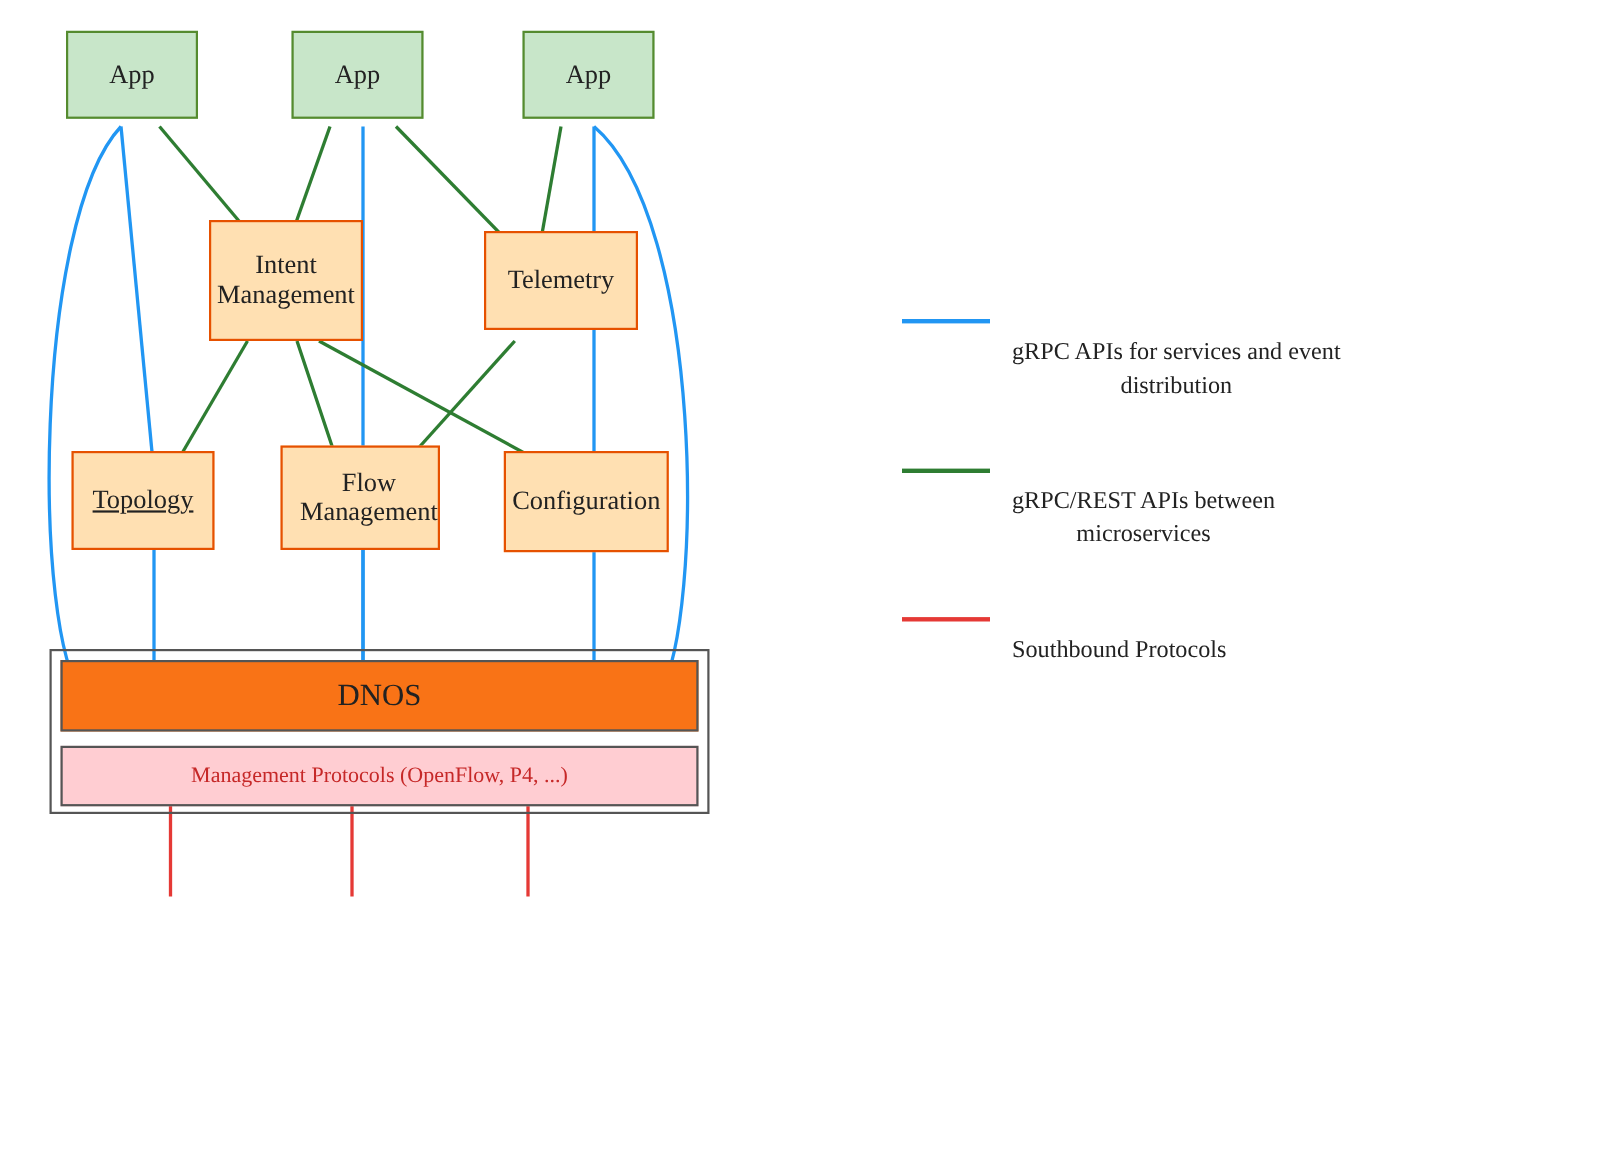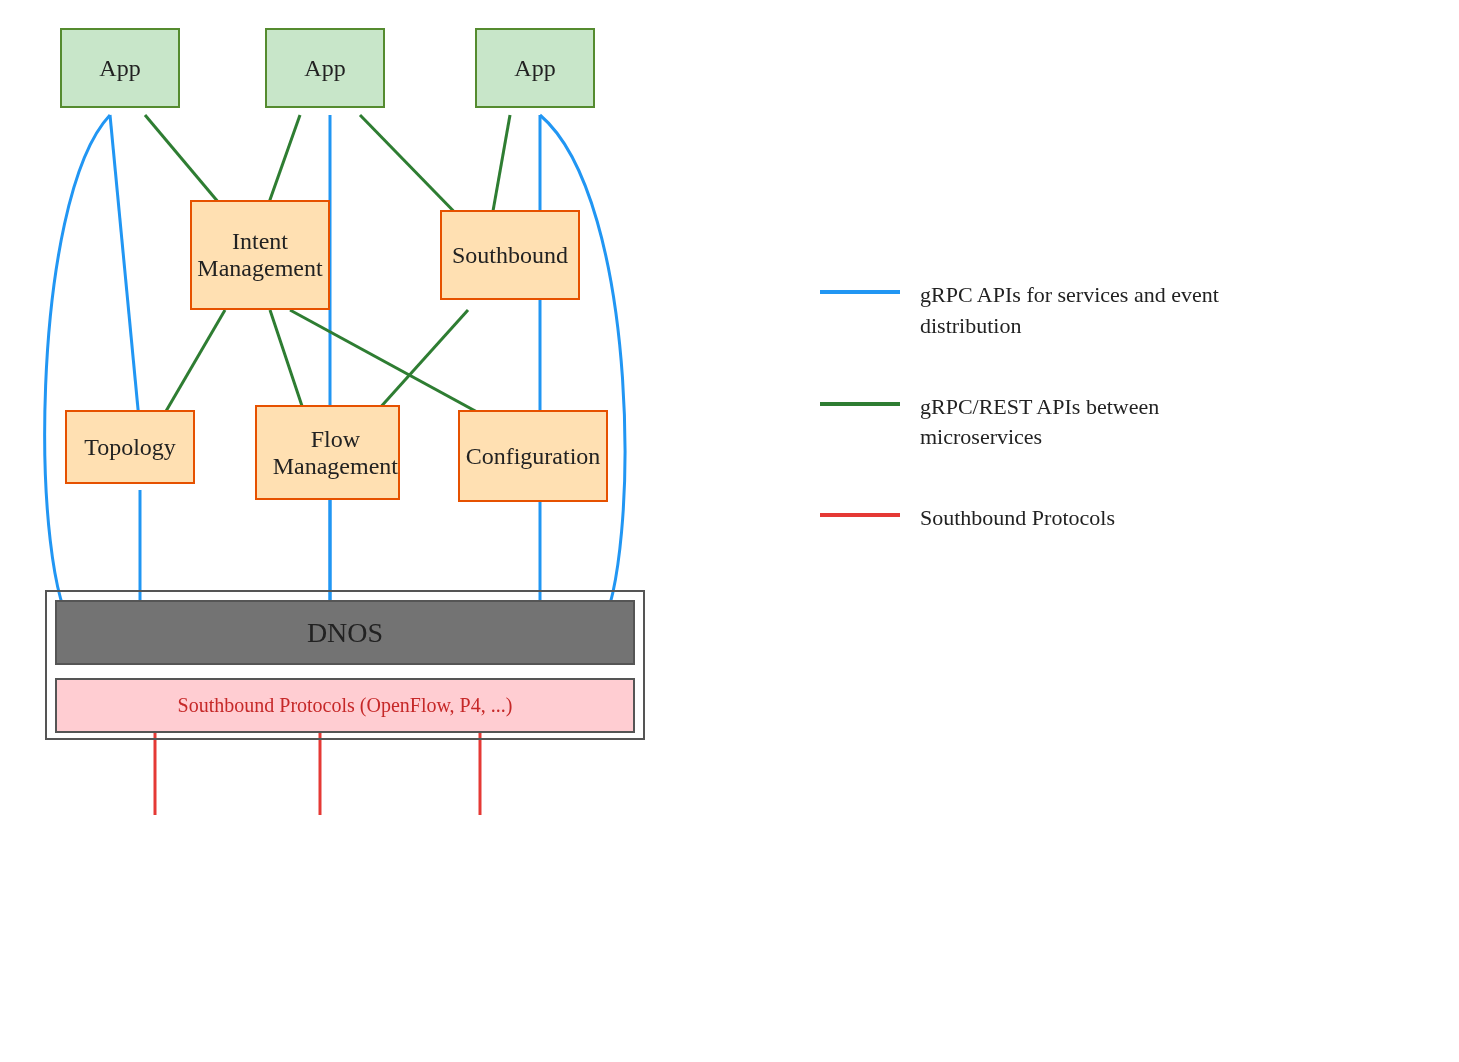--- a/index.html
+++ b/index.html
@@ -35,20 +35,22 @@
       flex-shrink: 0;
       margin-top: 10px;
     }
     .legend-line.blue { background: #2196F3; }
     .legend-line.red { background: #e53935; }
     .legend-line.green { background: #2e7d32; }
     .legend-text {
       font-size: 22px;
       line-height: 1.4;
       color: #222;
+      text-align: center;
+      margin-top: 24px;
     }
 
     
     .box {
       position: absolute;
       display: flex;
       align-items: center;
       justify-content: center;
       text-align: center;
       font-size: 24px;
@@ -58,21 +60,21 @@
       background: #c8e6c9;
       border-color: #558b2f;
       color: #222;
     }
     .box-orange {
       background: #ffe0b2;
       border-color: #e65100;
       color: #222;
     }
     .box-teal {
-      background: #737373;
+      background: #f97316;
       border-color: #555;
       color: #222;
       font-size: 28px;
     }
     .box-pink {
       background: #ffcdd2;
       border-color: #555;
       color: #c62828;
       font-size: 20px;
     }
@@ -149,44 +151,44 @@
   </div>
   <div class="box box-green" style="left:475px; top:28px; width:120px; height:80px;">
     <span>App</span>
   </div>
 
   <div class="box box-orange" style="left:190px; top:200px; width:140px; height:110px;justify-content:center;">
     <span>Intent<br>Management</span>
   </div>
 
   <div class="box box-orange" style="left:440px; top:210px; width:140px; height:90px;">
-    <span>Southbound</span>
-  </div>
-
-  <div class="box box-orange" style="left:65px; top:410px; width:130px; height:74px;">
+    <span>Telemetry</span>
+  </div>
+
+  <div class="box box-orange" style="left:65px; top:410px; width:130px; height:90px;text-decoration:underline;">
     <span>Topology</span>
   </div>
 
   <div class="box box-orange" style="left:255px; top:405px; width:145px; height:95px;justify-content:flex-end;">
     <span>Flow<br>Management</span>
   </div>
 
   <div class="box box-orange" style="left:458px; top:410px; width:150px; height:92px;">
     <span>Configuration</span>
   </div>
 
   <div class="outer-rect" style="left:45px; top:590px; width:600px; height:150px;">
   </div>
 
   <div class="box box-teal" style="left:55px; top:600px; width:580px; height:65px;">
     <span>DNOS</span>
   </div>
 
   <div class="box box-pink" style="left:55px; top:678px; width:580px; height:55px;">
-    <span>Southbound Protocols (OpenFlow, P4, ...)</span>
+    <span>Management Protocols (OpenFlow, P4, ...)</span>
   </div>
 
 
 </div>
 
 <div class="legend-area">
   <div class="legend-item">
     <div class="legend-line blue"></div>
     <div class="legend-text">gRPC APIs for services  and event<br>distribution</div>
   </div>

